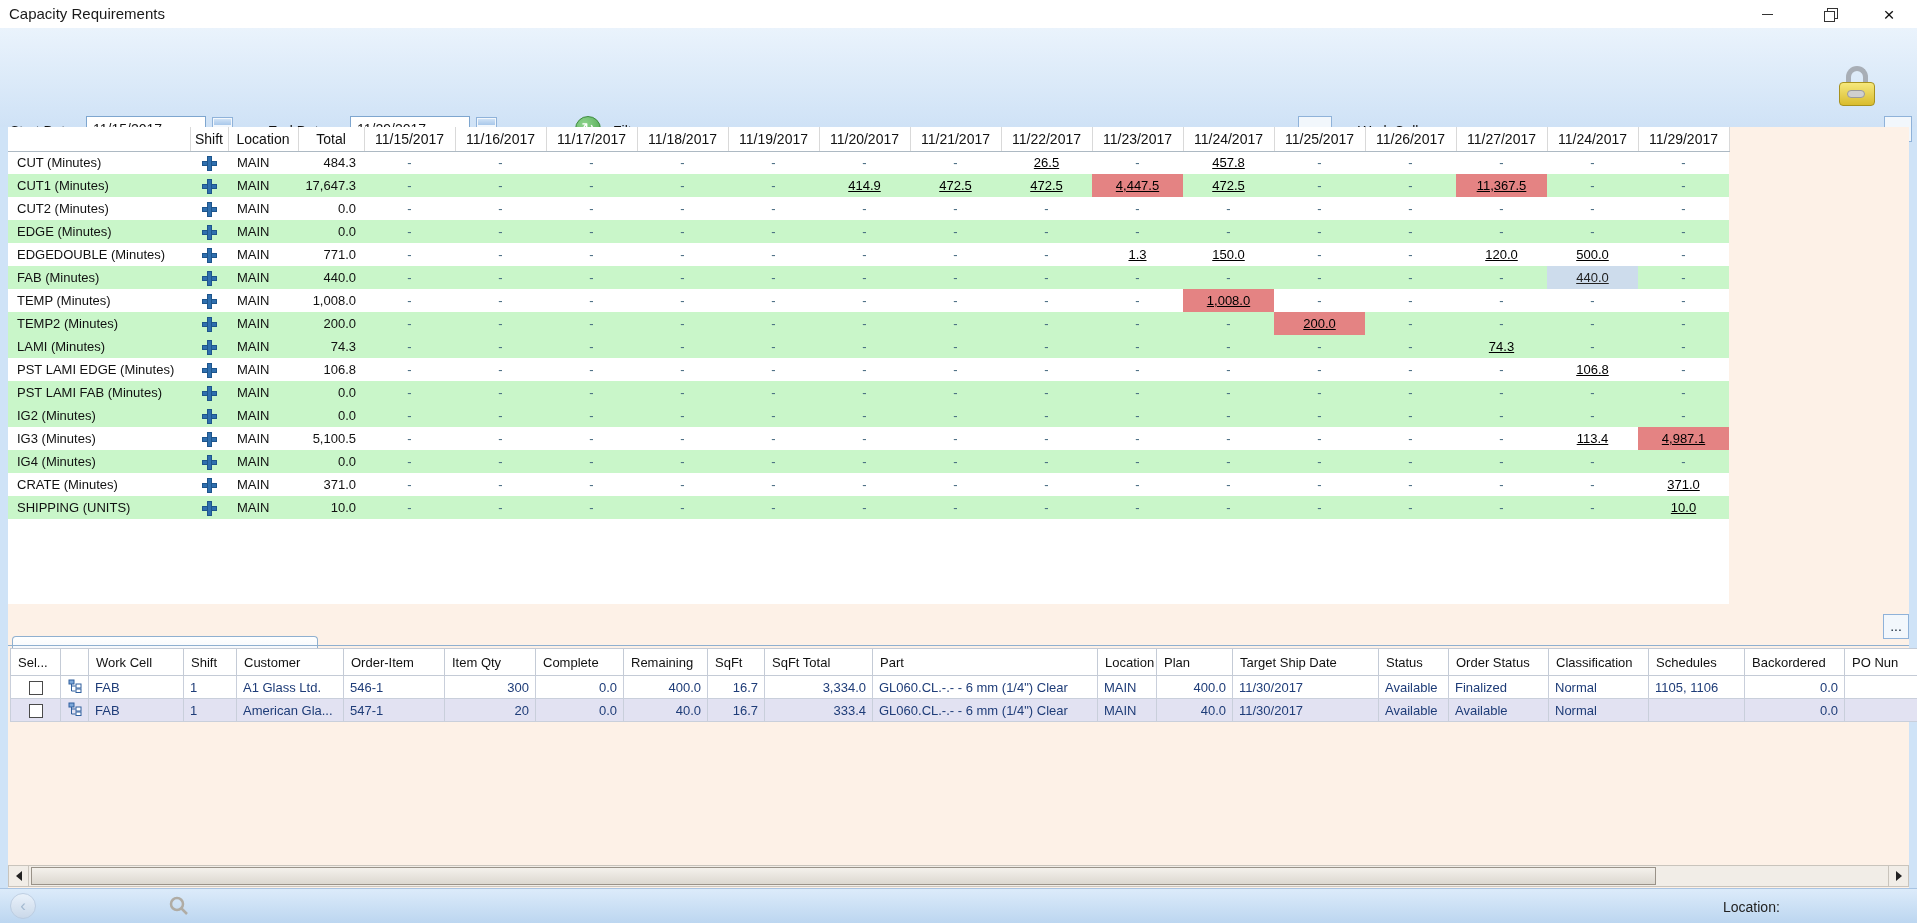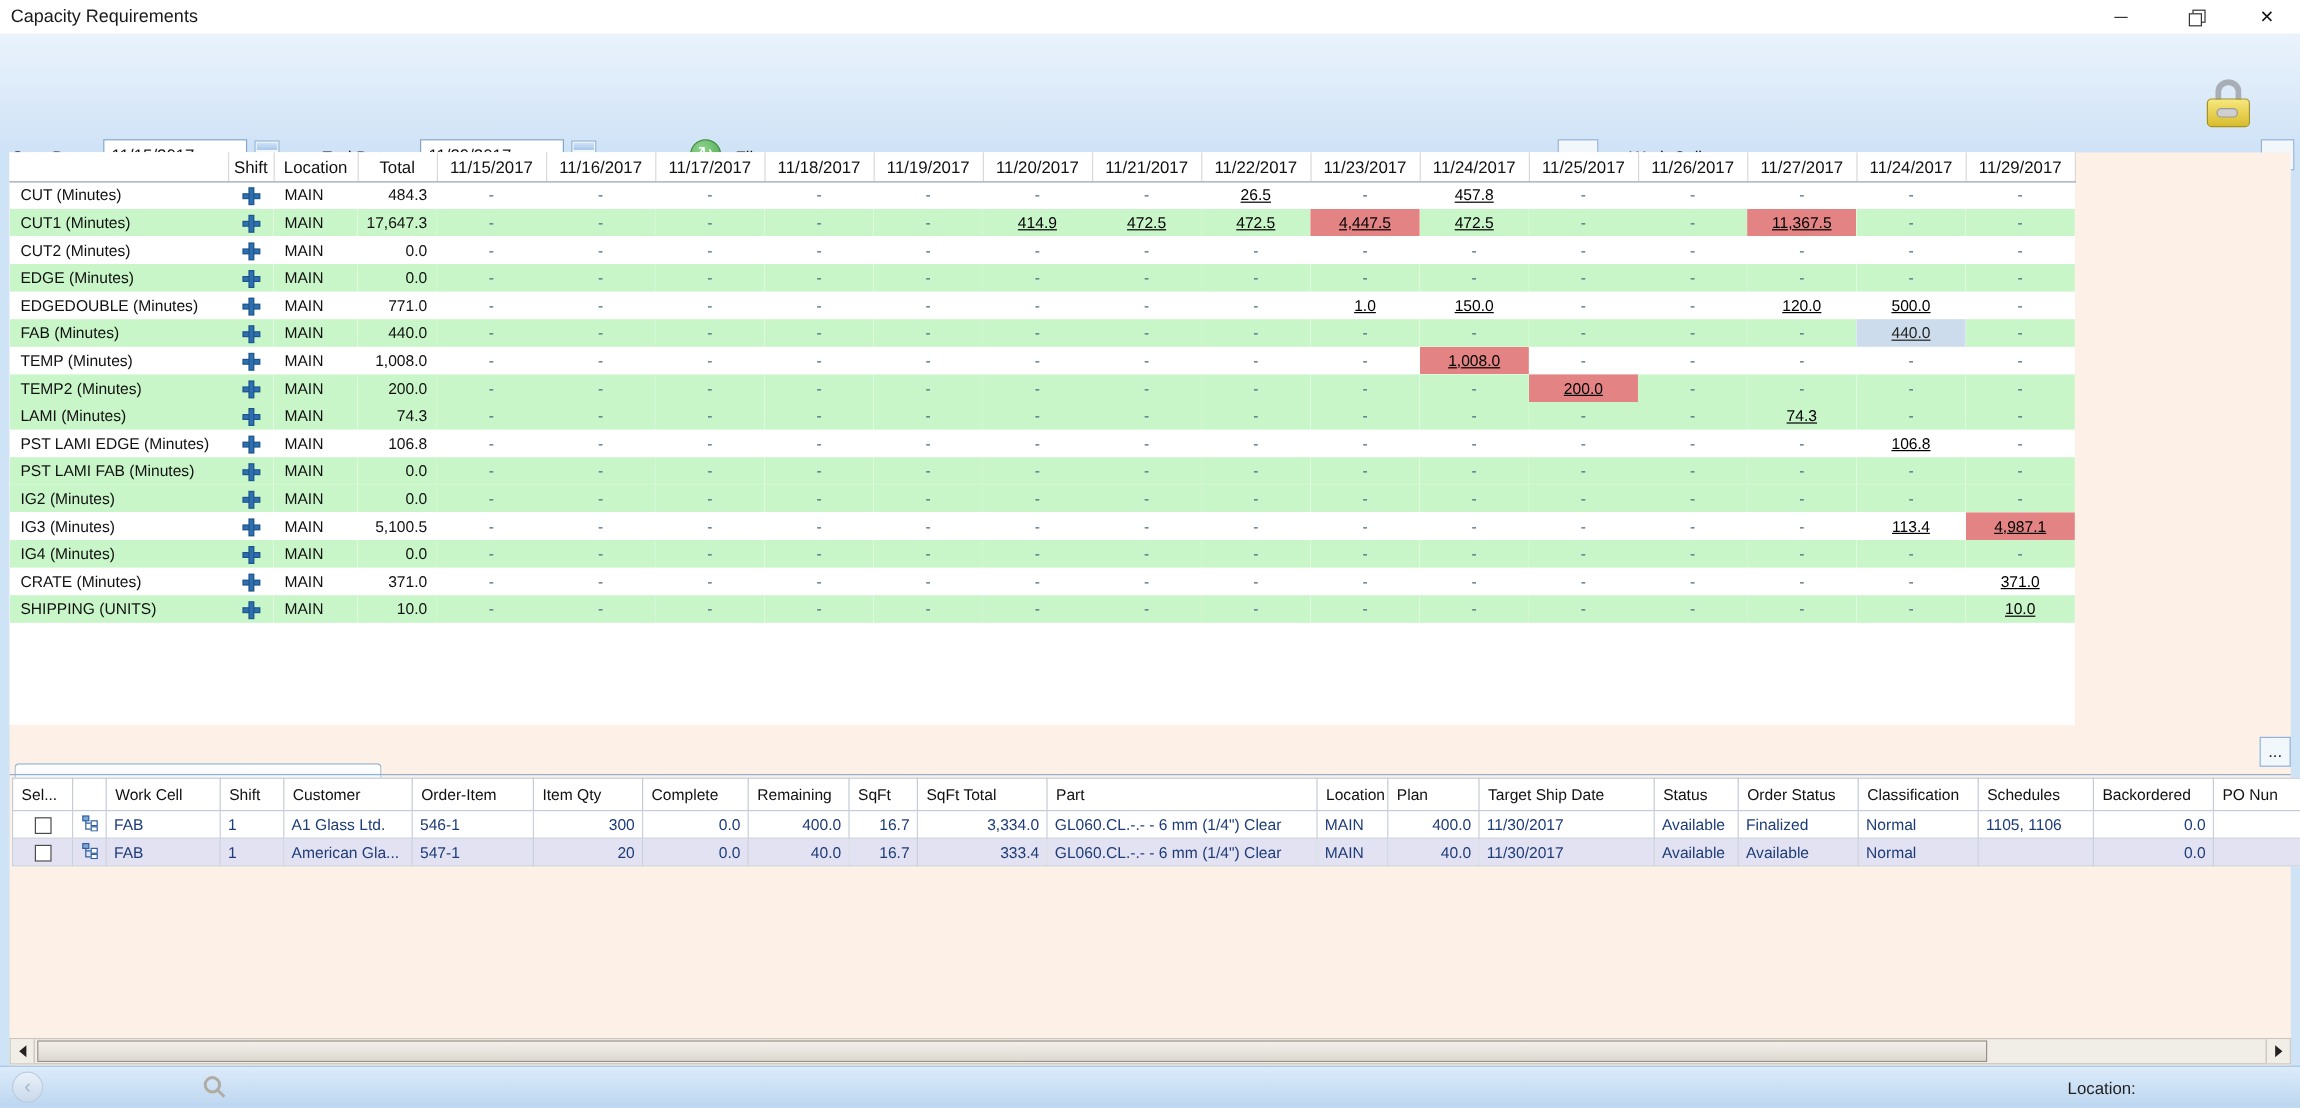--- a/index.html
+++ b/index.html
@@ -308,21 +308,21 @@
             <td class="loc">MAIN</td>
             <td class="tot">771.0</td>
             <td class="val dash">-</td>
             <td class="val dash">-</td>
             <td class="val dash">-</td>
             <td class="val dash">-</td>
             <td class="val dash">-</td>
             <td class="val dash">-</td>
             <td class="val dash">-</td>
             <td class="val dash">-</td>
-            <td class="val"><a class="cval">1.0</a></td>
+            <td class="val"><a class="cval">1.3</a></td>
             <td class="val"><a class="cval">150.0</a></td>
             <td class="val dash">-</td>
             <td class="val dash">-</td>
             <td class="val"><a class="cval">120.0</a></td>
             <td class="val"><a class="cval">500.0</a></td>
             <td class="val dash">-</td>
           </tr>
           <tr class="green">
             <td class="lbl">FAB (Minutes)</td>
             <td class="shift"><span class="plus"></span></td>

